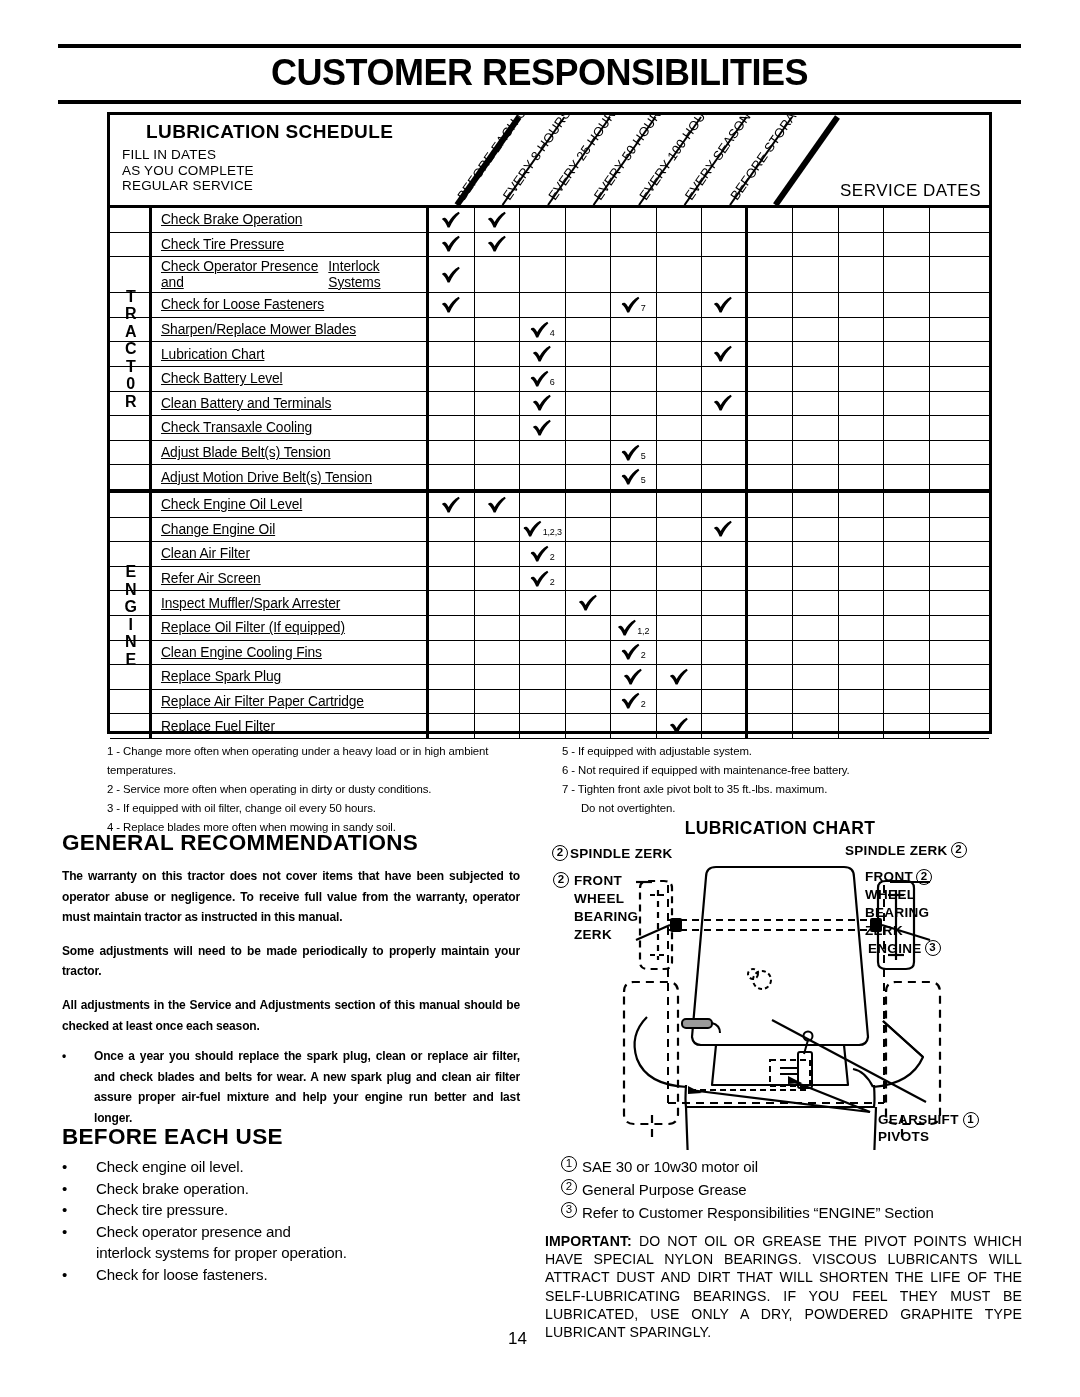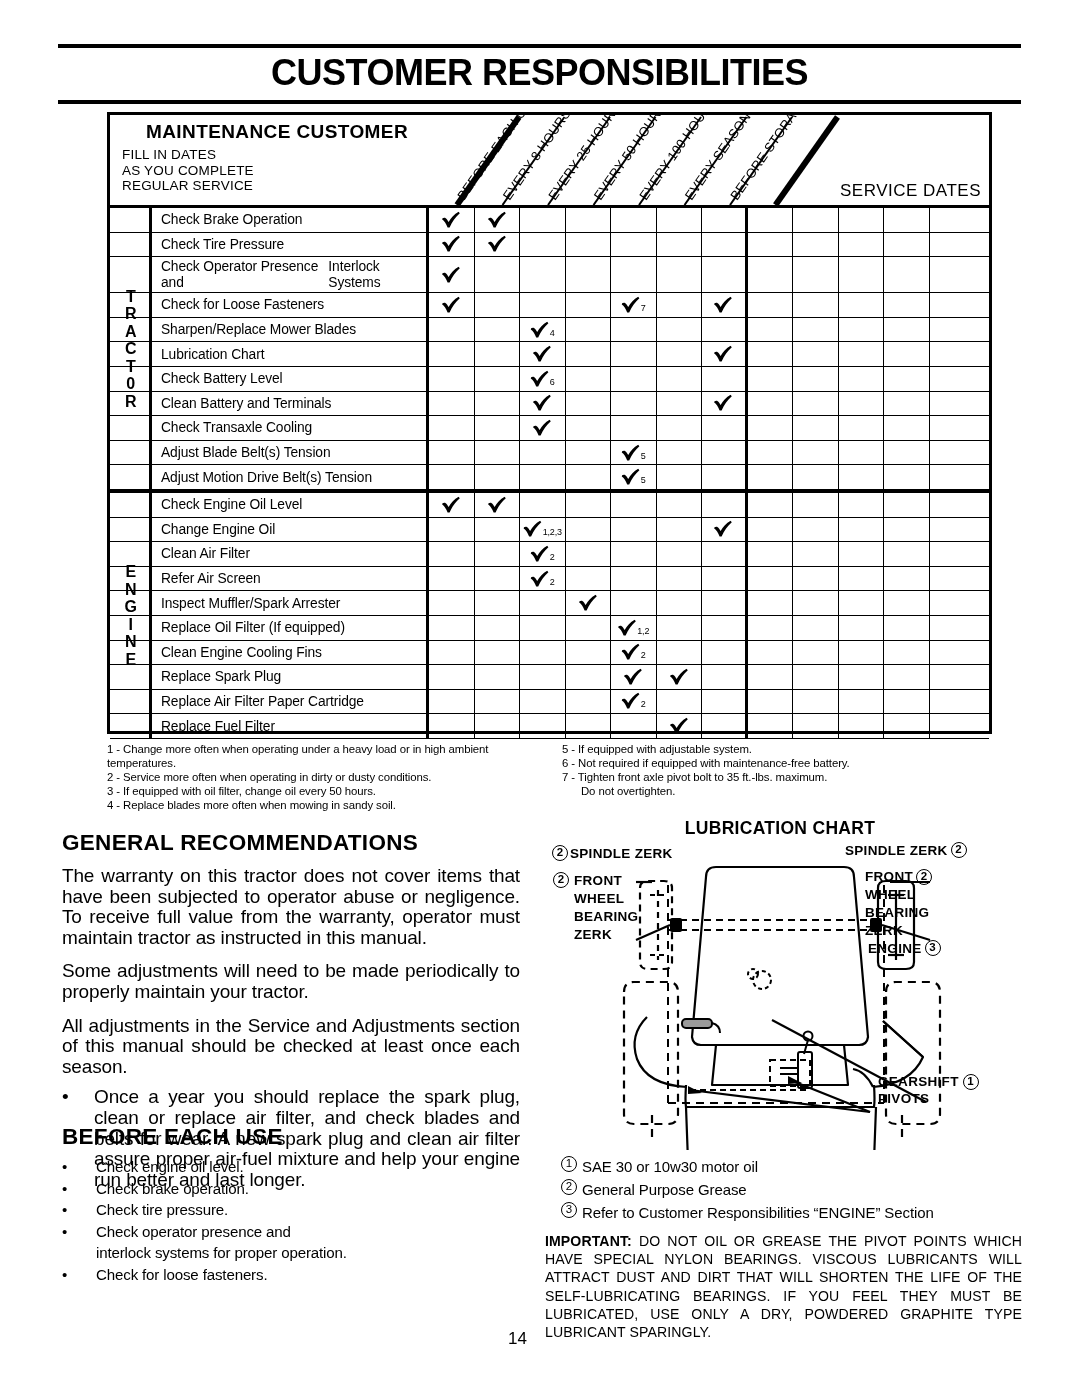--- a/index.html
+++ b/index.html
@@ -39,21 +39,21 @@
     font-size:13.5px; line-height:15.5px; letter-spacing:0.2px;
   }
   .diag-zone { position:absolute; left:310px; top:0; width:572px; height:90px; overflow:hidden; }
   .diag-zone svg { display:block; }
   .svc-dates-label {
     position:absolute; right:8px; bottom:4px;
     font-size:17px; letter-spacing:0.5px; white-space:nowrap;
   }
 
   
-  .sched-body { position:relative; }
+  .sched-body { position:relative;text-decoration:underline; }
   .grp { position:relative; }
   .grp + .grp { border-top:3px solid #000; }
   .row { display:flex; height:24.6px; border-bottom:1px solid #000; }
   .row:last-child { border-bottom:none; }
   .row.tall { height:36px; }
   .sidecell {
     width:42px; min-width:42px; border-right:3px solid #000;
     position:relative;
   }
   .taskcell {
@@ -91,35 +91,36 @@
     position:absolute; left:0; top:0; width:42px; height:100%;
     display:flex; flex-direction:column; align-items:center; justify-content:center;
     font-size:16px; font-weight:bold; line-height:17.5px; letter-spacing:0.4px;
     pointer-events:none;
   }
 
   
   .footnotes {
     position:absolute; left:107px; top:742px; width:890px;
     display:flex; gap:4px;
-    font-size:11.4px; line-height:14px; letter-spacing:-0.1px;
+    font-size:11.4px; line-height:19px; letter-spacing:-0.1px;
   }
   .fn-col { width:50%; }
   .fn-col.right { padding-left:8px; }
   .fn-ind { padding-left:19px; }
 
   
   .h2 {
     font-size:22.5px; font-weight:bold; letter-spacing:0.3px;
   }
   .gr-head { position:absolute; left:62px; top:830px; }
   .gr-body {
     position:absolute; left:62px; top:866px; width:458px;
-    font-size:19px; line-height:20.6px; letter-spacing:-0.15px;
+    font-size:12px; line-height:20.6px; letter-spacing:-0.15px;
     text-align:justify;
+    font-weight:bold;
   }
   .gr-body p { margin:0 0 13px 0; }
   .gr-body p.last { margin-bottom:10px; }
   .bullet-row { display:flex; margin:0 0 0 0; }
   .bullet-row .b { width:32px; min-width:32px; text-align:left; }
   .bullet-row .t { flex:1; text-align:justify; }
 
   .beu-head { position:absolute; left:62px; top:1124px; }
   .beu-list {
     position:absolute; left:62px; top:1156px; width:440px;
@@ -168,21 +169,21 @@
 </head>
 <body>
 
 <div class="page-rule-top"></div>
 <div class="page-title">CUSTOMER RESPONSIBILITIES</div>
 <div class="page-rule-bot"></div>
 
 <div class="sched">
 
   <div class="sched-head">
-    <div class="sched-title">MAINTENANCE CUSTOMER</div>
+    <div class="sched-title">LUBRICATION SCHEDULE</div>
     <div class="sched-sub">
       <div>FILL IN DATES</div>
       <div>AS YOU COMPLETE</div>
       <div>REGULAR SERVICE</div>
     </div>
 
     <div class="diag-zone">
       <svg width="572" height="90" viewBox="0 0 572 90">
         <g id="diag-bars">
             <line x1="37" y1="90" x2="99" y2="2" stroke="#000" stroke-width="6"></line>
@@ -1007,21 +1008,21 @@
 
 <div style="position:absolute;left:862px;top:940px;">
   <div style="display:flex;align-items:center;font-size:13.5px;font-weight:bold;letter-spacing:0.3px;margin-left:6px;">
     <span>ENGINE</span>
     <span class="circnum b" style="margin-left:3px;">3</span>
   </div>
 </div>
 
 <div style="position:absolute;left:878px;top:1073px;">
   <div style="font-size:13.5px;font-weight:bold;letter-spacing:0.3px;line-height:17px;">
-    <div style="display:flex;align-items:center;">
+    <div style="display:flex;align-items:center;margin-top:38px;">
       <span>GEARSHIFT</span>
       <span class="circnum b" style="margin-left:4px;">1</span>
     </div>
     <div>PIVOTS</div>
   </div>
 </div>
 
 <div class="lub-legend" id="lub-legend">
     <div class="leg-row">
       <span class="num">

